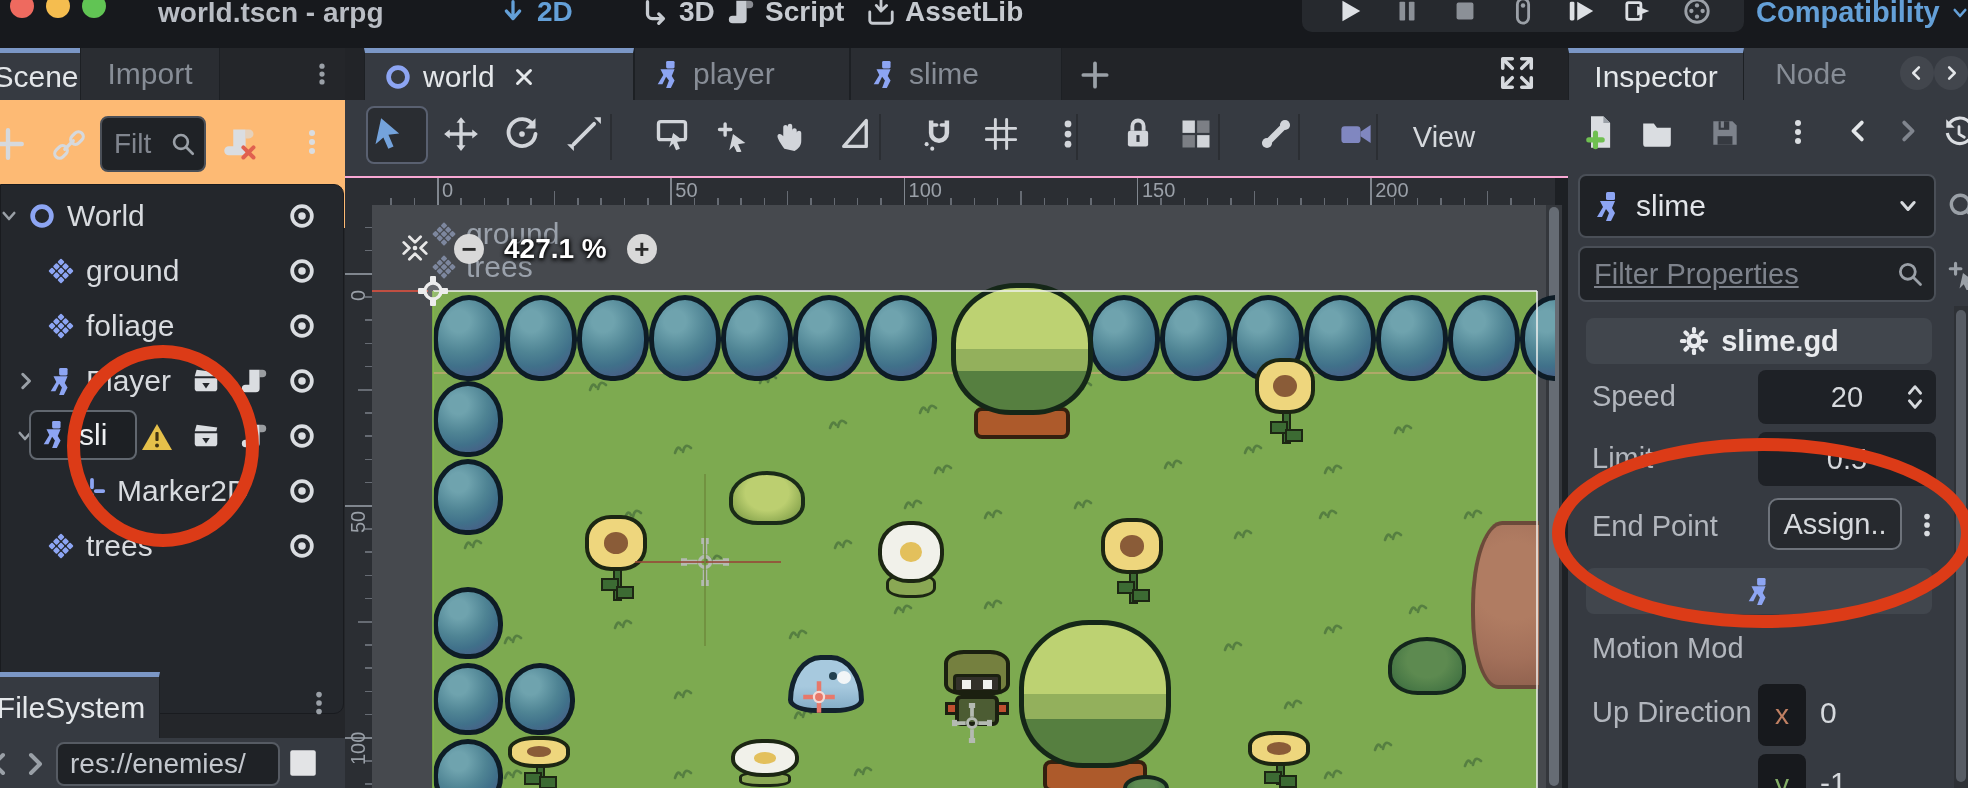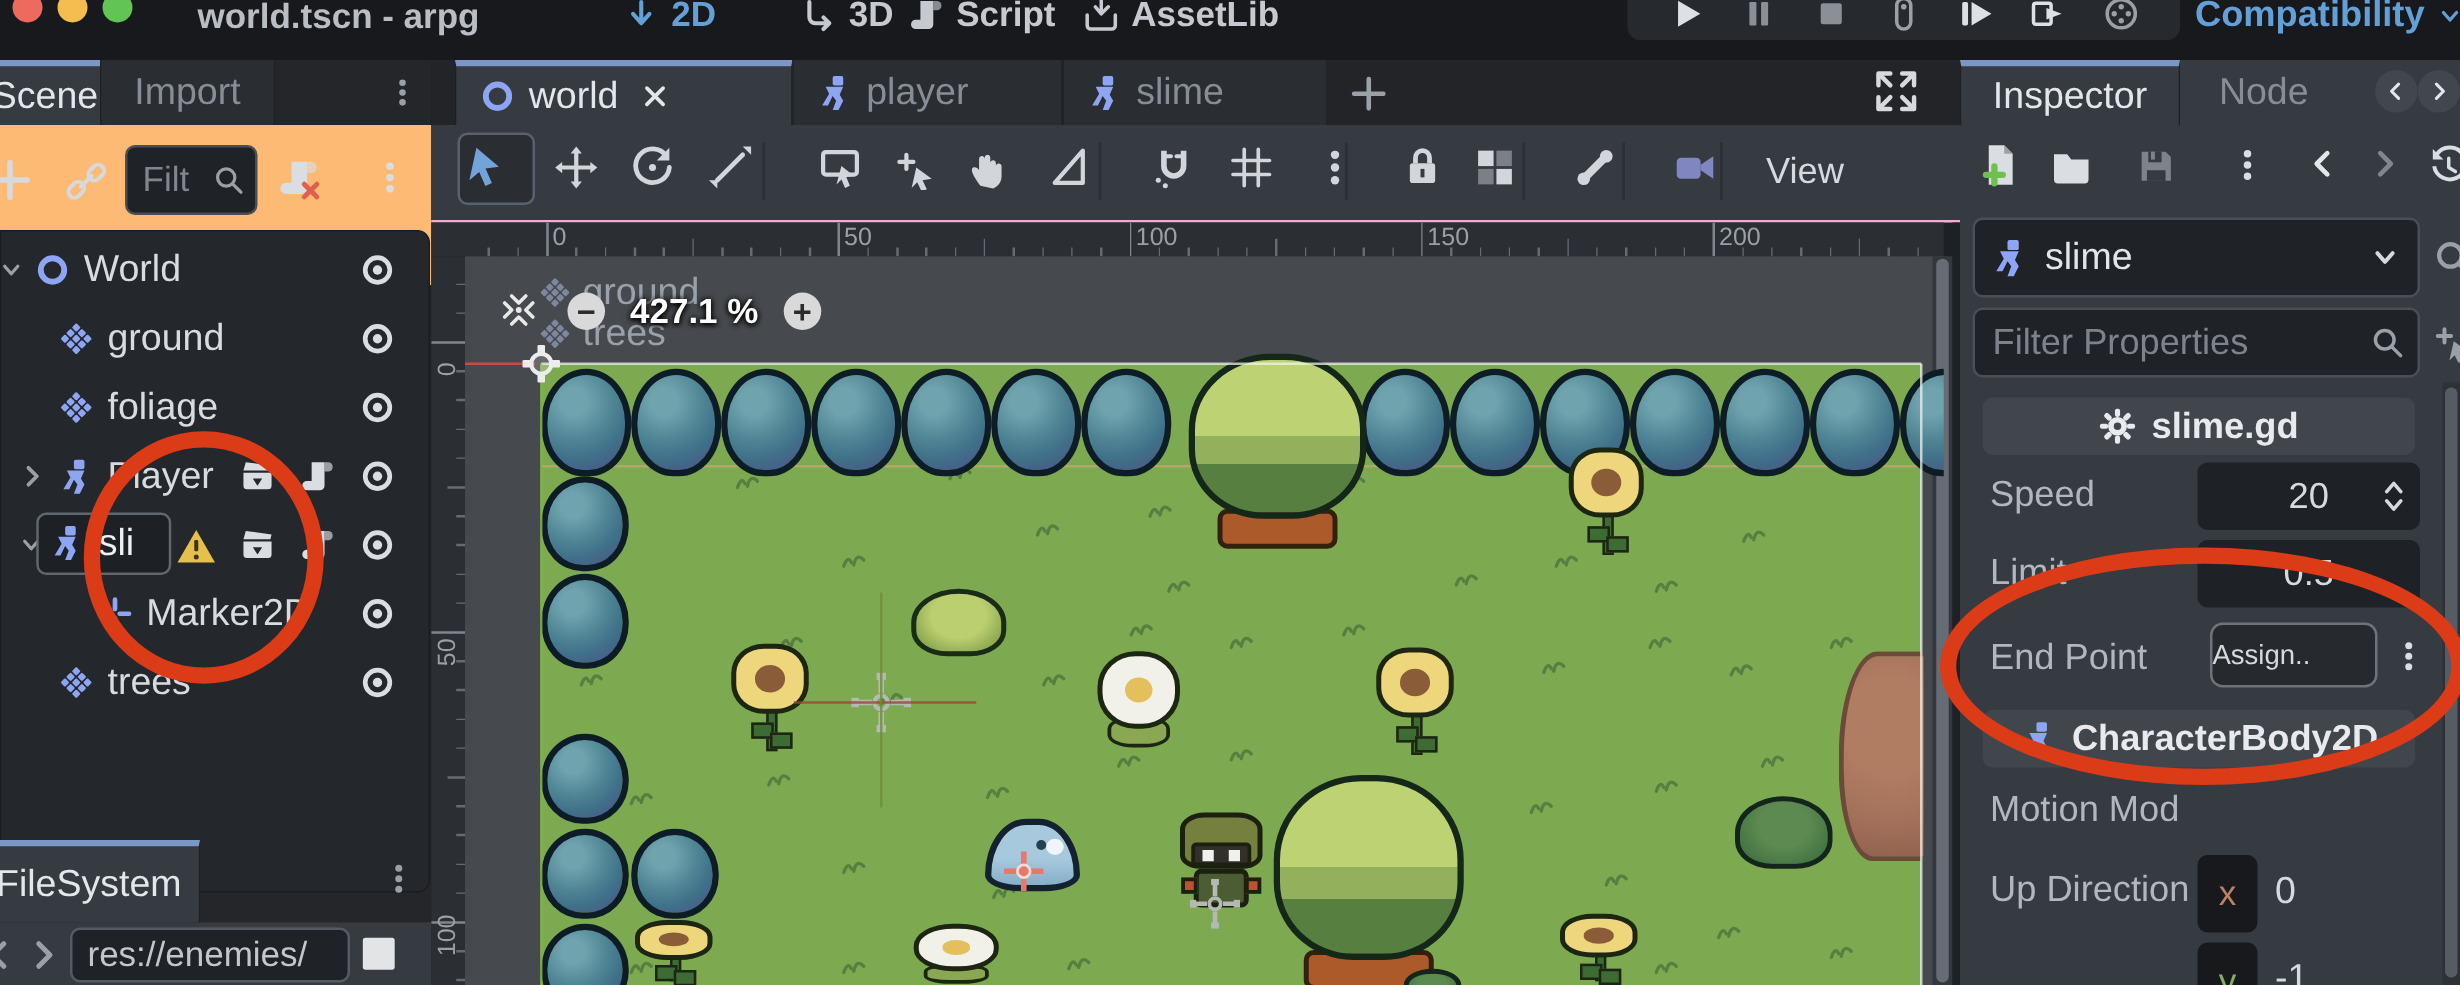--- a/index.html
+++ b/index.html
@@ -109,28 +109,28 @@
   #gap-right{left:1562px;top:178px;width:6px;height:610px;background:#1d2024;}
 
   
   #inspector{left:1568px;top:48px;width:400px;height:740px;background:#363a41;}
   #insp-toolbar{position:absolute;left:0;top:52px;width:400px;height:72px;}
   .ibox{position:absolute;left:10px;width:358px;background:#1f2226;border:2px solid #4a4f57;border-radius:8px;box-sizing:border-box;
     display:flex;align-items:center;}
   #insp-selector{top:126px;height:64px;padding:0 12px;gap:12px;}
   #insp-selector .val{font-size:30px;color:#e2e5e9;flex:1;}
   #insp-filter{top:198px;height:56px;padding:0 10px 0 14px;font-size:29px;color:#7d828b;}
-  #insp-filter .ph{flex:1;}
+  #insp-filter .ph{flex:1;text-decoration:underline;}
   .hdr{position:absolute;left:18px;width:346px;height:46px;background:#41464d;border-radius:8px;display:flex;align-items:center;
     justify-content:center;gap:12px;font-size:29px;font-weight:bold;color:#e8eaed;}
   .prow-lbl{position:absolute;left:24px;font-size:29px;color:#b2b6bd;white-space:nowrap;}
   .pfield{position:absolute;left:190px;width:178px;background:#1e2126;border-radius:8px;display:flex;align-items:center;
     justify-content:center;font-size:29px;color:#d6d9dd;box-sizing:border-box;}
   .assign{position:absolute;left:200px;width:134px;height:52px;border:2px solid #6e737b;border-radius:10px;background:#26292e;
-    display:flex;align-items:center;justify-content:flex-start;font-size:22px;color:#d6d9dd;box-sizing:border-box;}
+    display:flex;align-items:center;justify-content:center;font-size:29px;color:#d6d9dd;box-sizing:border-box;}
   .axis-badge{position:absolute;left:190px;width:48px;height:62px;background:#17191d;border-radius:8px;display:flex;
     align-items:center;justify-content:center;font-size:28px;}
   .axis-val{position:absolute;left:252px;font-size:30px;color:#d6d9dd;}
   #insp-scroll{position:absolute;left:386px;top:258px;width:14px;height:482px;background:#2e3136;}
   #insp-scroll .thumb{position:absolute;left:2px;top:4px;width:10px;height:472px;background:#575c64;border-radius:5px;}
 
   .redcircle{position:absolute;border:13px solid #dc3b17;border-radius:50%;z-index:60;pointer-events:none;}
   .navcirc{position:absolute;top:8px;width:34px;height:34px;border-radius:50%;background:#42464d;display:flex;align-items:center;justify-content:center;}
 </style>
 </head>
@@ -1243,21 +1243,20 @@
         </span></span>
       <div class="hdr" style="top:520px;">
         <span class="ic" style="width:30px;height:30px;color:#8da5f3;">
           <svg viewBox="0 0 32 32">
             <g fill="currentColor">
               <rect x="14" y="2" width="9" height="8" rx="1.5"></rect>
               <path d="M12 11h11l-3 7 3 5-4 8h-5l3-8-3-4-4 8H5l6-10-3-6z"></path>
             </g>
           </svg>
         </span>
-        <span>CharacterBody2D</span>
       </div>
       <span class="prow-lbl" style="top:584px;">Motion Mod</span>
       <span class="prow-lbl" style="top:648px;">Up Direction</span>
       <div class="axis-badge" style="top:636px;color:#c08063;">x</div>
           <span class="axis-val" style="top:648px;">0</span>
       <div class="axis-badge" style="top:706px;color:#85ae68;">y</div>
           <span class="axis-val" style="top:718px;">-1</span>
       <span style="position:absolute;left:378px;top:142px;"><span class="ic" style="width:34px;height:34px;color:#9aa0a7;">
           <svg viewBox="0 0 32 32">
             <circle cx="13.5" cy="13.5" r="8.5" fill="none" stroke="currentColor" stroke-width="3.2"></circle>

